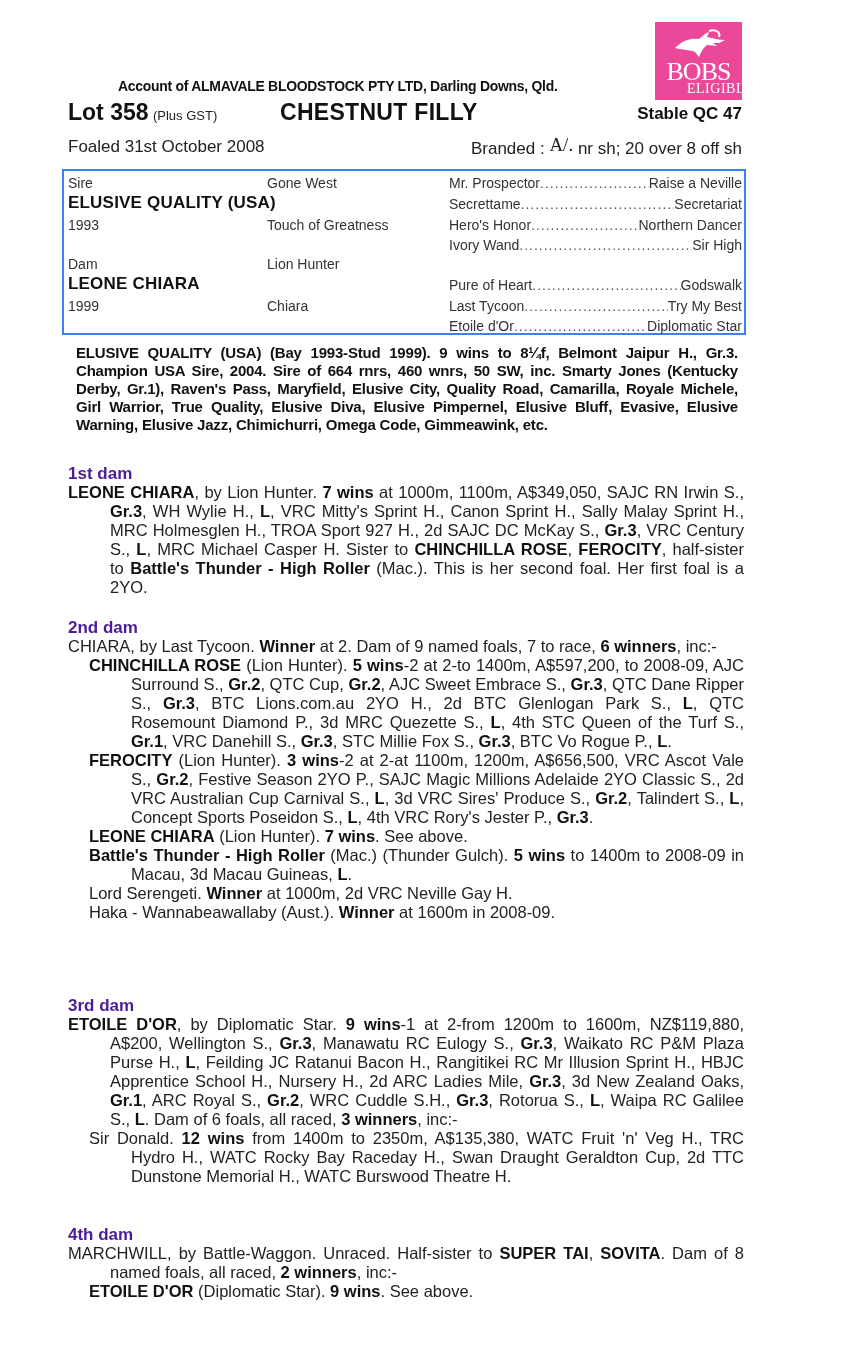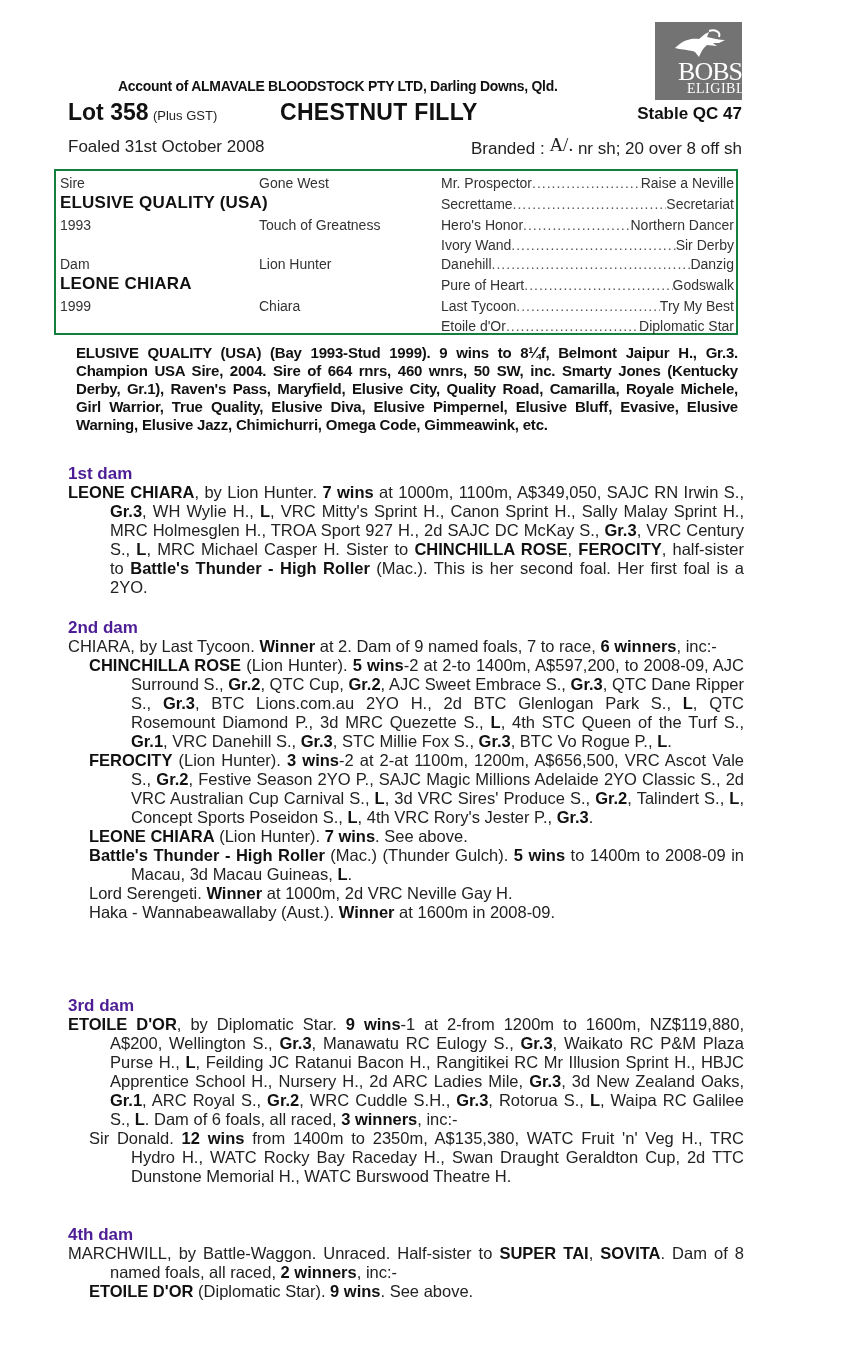--- a/index.html
+++ b/index.html
@@ -1,30 +1,30 @@
 <!DOCTYPE html>
 <html><head>
 <meta charset="utf-8">
 <style>
   html, body { margin: 0; padding: 0; background: #ffffff; }
   body { width: 860px; height: 1356px; position: relative; color: #111; font-family: "Liberation Sans", sans-serif; overflow: hidden; }
-  .logo { position: absolute; left: 655px; top: 22px; width: 87px; height: 78px; background: #737373; color: #fff; text-align: right; font-family: "Liberation Serif", serif; }
+  .logo { position: absolute; left: 655px; top: 22px; width: 87px; height: 78px; background: #ec4899; color: #fff; text-align: center; font-family: "Liberation Serif", serif; }
   .logo svg { display: block; margin: 6px auto 0; }
   .logo .bobs { font-size: 26px; line-height: 22px; letter-spacing: -1px; margin-top: 1px; }
   .logo .elig { font-size: 14px; letter-spacing: 0.5px; line-height: 12px; margin-left: 32px; }
   .account { position: absolute; left: 118px; top: 77px; font-size: 15.5px; font-weight: bold; letter-spacing: -0.3px; transform: scaleX(0.9); transform-origin: left; white-space: nowrap; }
   .lotline { position: absolute; left: 68px; top: 99px; width: 674px; height: 30px; white-space: nowrap; }
   .lot { font-size: 23px; font-weight: bold; }
   .plus { font-size: 13px; font-weight: normal; color: #222; }
   .sex { position: absolute; left: 212px; top: 0; font-size: 23px; font-weight: bold; letter-spacing: 0.3px; }
   .stable { position: absolute; right: 0; top: 5px; font-size: 17px; font-weight: bold; }
   .foaled { position: absolute; left: 68px; top: 137px; font-size: 17px; color: #222; }
   .branded { position: absolute; right: 118px; top: 137px; font-size: 17px; color: #222; white-space: nowrap; }
   .brand-mark { font-family: "Liberation Serif", serif; font-size: 19px; display: inline-block; position: relative; top: -3px; }
-  .ped { position: absolute; left: 54px; top: 169px; width: 684px; height: 166px; border: 2px solid #15803d; box-sizing: border-box; font-size: 14px; color: #333; }
+  .ped { position: absolute; left: 62px; top: 169px; width: 684px; height: 166px; border: 2px solid #3b82f6; box-sizing: border-box; font-size: 14px; color: #333; }
   .ped .c { position: absolute; white-space: nowrap; }
   .ped .big { font-size: 17px; font-weight: bold; color: #111; letter-spacing: 0.2px; }
   .ped .r { position: absolute; left: 385px; width: 293px; display: flex; font-size: 14px; }
   .ped .r .a { white-space: nowrap; text-align: center; }
   .ped .r .d { flex: 1; overflow: hidden; white-space: nowrap; letter-spacing: 1px; color: #555; }
   .ped .r .d::after { content: "....................................................................................................."; }
   .ped .r .b { white-space: nowrap; }
   .sirepara { position: absolute; left: 76px; top: 344px; width: 662px; font-size: 15px; font-weight: bold; line-height: 18px; text-align: justify; letter-spacing: -0.2px; }
   .sec { position: absolute; left: 68px; width: 676px; font-size: 16.5px; line-height: 19px; color: #222; }
   .sec h3 { margin: 0; font-size: 17px; font-weight: bold; color: #4c1d95; line-height: 19px; }
@@ -85,26 +85,21 @@
       <span class="b">Secretariat</span>
     </div>
   <div class="r" style="top:46px">
       <span class="a">Hero's Honor</span>
       <span class="d"></span>
       <span class="b">Northern Dancer</span>
     </div>
   <div class="r" style="top:66px">
       <span class="a">Ivory Wand</span>
       <span class="d"></span>
-      <span class="b">Sir Derby</span>
-    </div>
-  <div class="r" style="top:85px">
-      <span class="a">Danehill</span>
-      <span class="d"></span>
-      <span class="b">Danzig</span>
+      <span class="b">Sir High</span>
     </div>
   <div class="r" style="top:106px">
       <span class="a">Pure of Heart</span>
       <span class="d"></span>
       <span class="b">Godswalk</span>
     </div>
   <div class="r" style="top:127px">
       <span class="a">Last Tycoon</span>
       <span class="d"></span>
       <span class="b">Try My Best</span>

